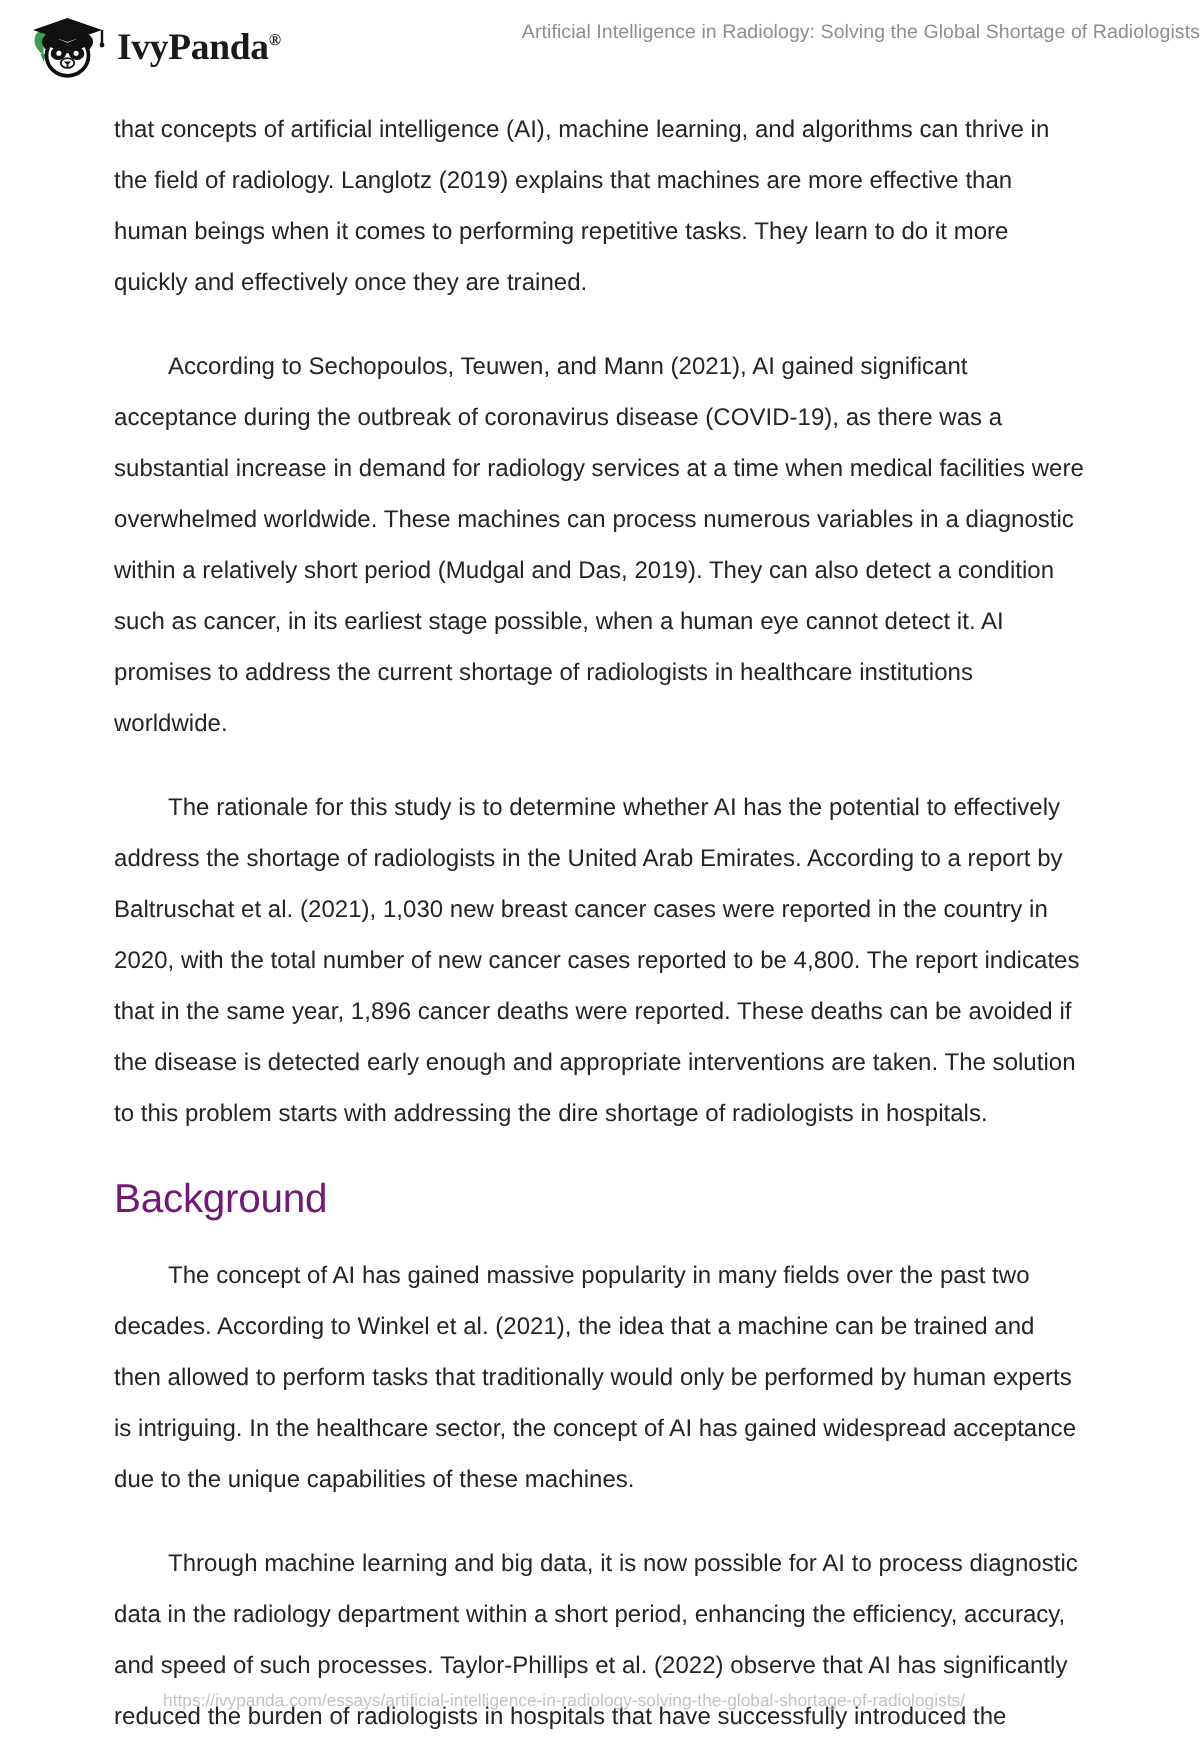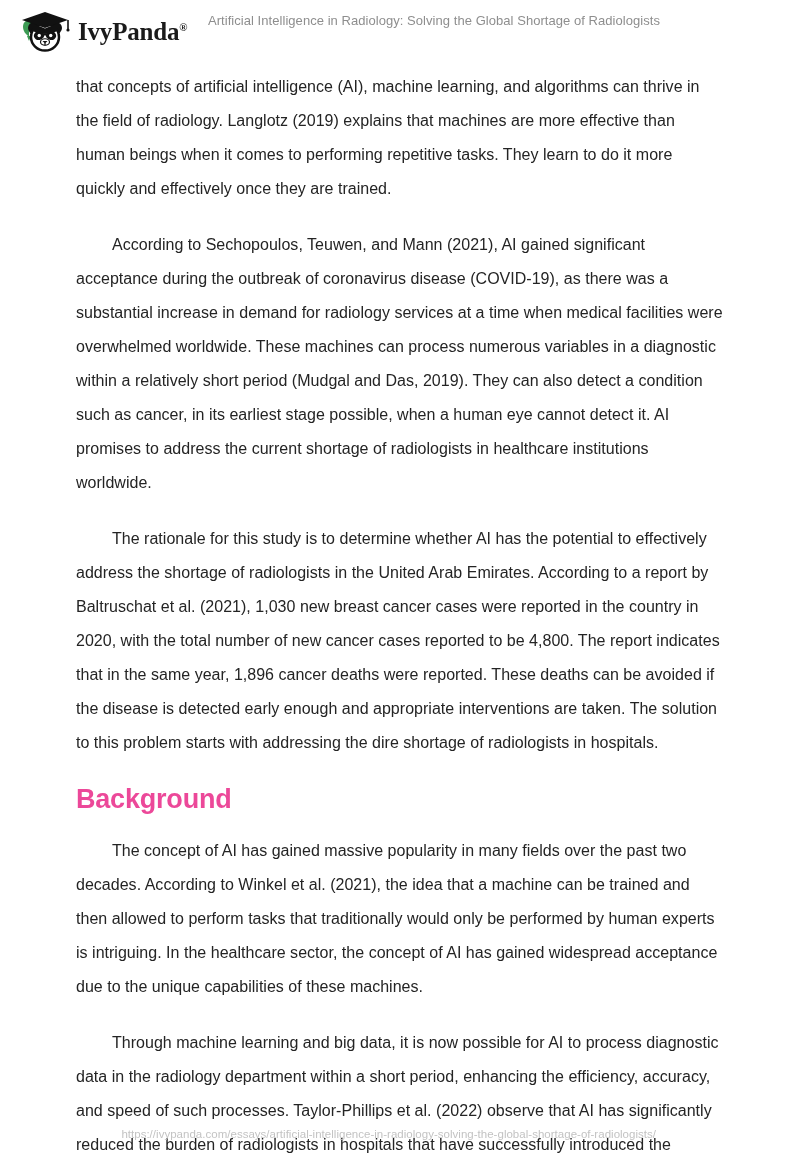--- a/index.html
+++ b/index.html
@@ -53,21 +53,21 @@
     font-size: 11px;
     vertical-align: super;
     font-weight: bold;
     color: #1a1a1a;
   }
   .header-title {
     position: absolute;
     left: 0;
     top: 13px;
     width: 800px;
-    text-align: center;
+    text-align: right;
     padding-left: 68px;
     font-size: 13px;
     color: #8e8e8e;
     font-family: "Liberation Sans", sans-serif;
     white-space: nowrap;
     letter-spacing: 0.05px;
   }
 
   
   .content {
@@ -84,32 +84,32 @@
     text-align: left;
     letter-spacing: 0.02px;
   }
   p.indented {
     text-indent: 36px;
   }
   h2.section-heading {
     margin: 20px 0 18px 0;
     font-size: 27px;
     line-height: 34px;
-    font-weight: bold;
-    color: #ec4899;
+    font-weight: normal;
+    color: #701a75;
     letter-spacing: -0.2px;
   }
 
   
   .page-footer {
     position: absolute;
     left: 0;
     bottom: 18px;
     width: 656px;
-    text-align: right;
+    text-align: center;
     padding-left: 96px;
   }
   .footer-url {
     font-size: 11.5px;
     color: #c3c3c3;
     font-family: "Liberation Sans", sans-serif;
     white-space: nowrap;
     letter-spacing: 0.02px;
   }
 </style>

